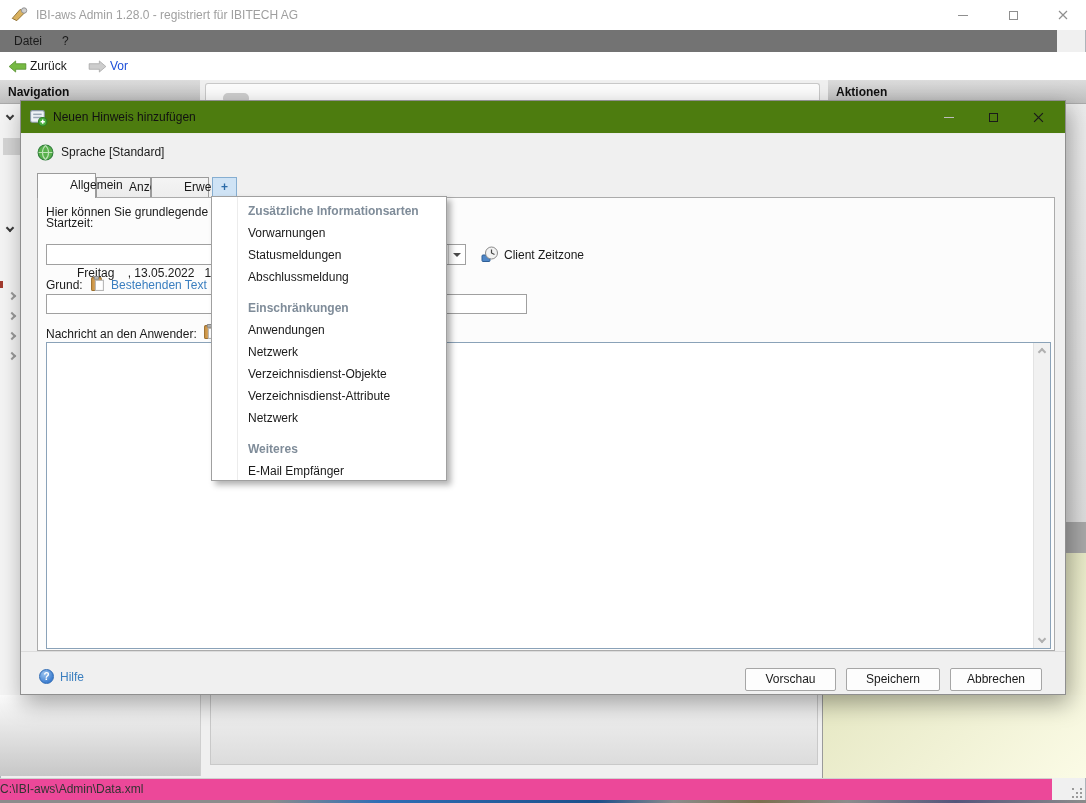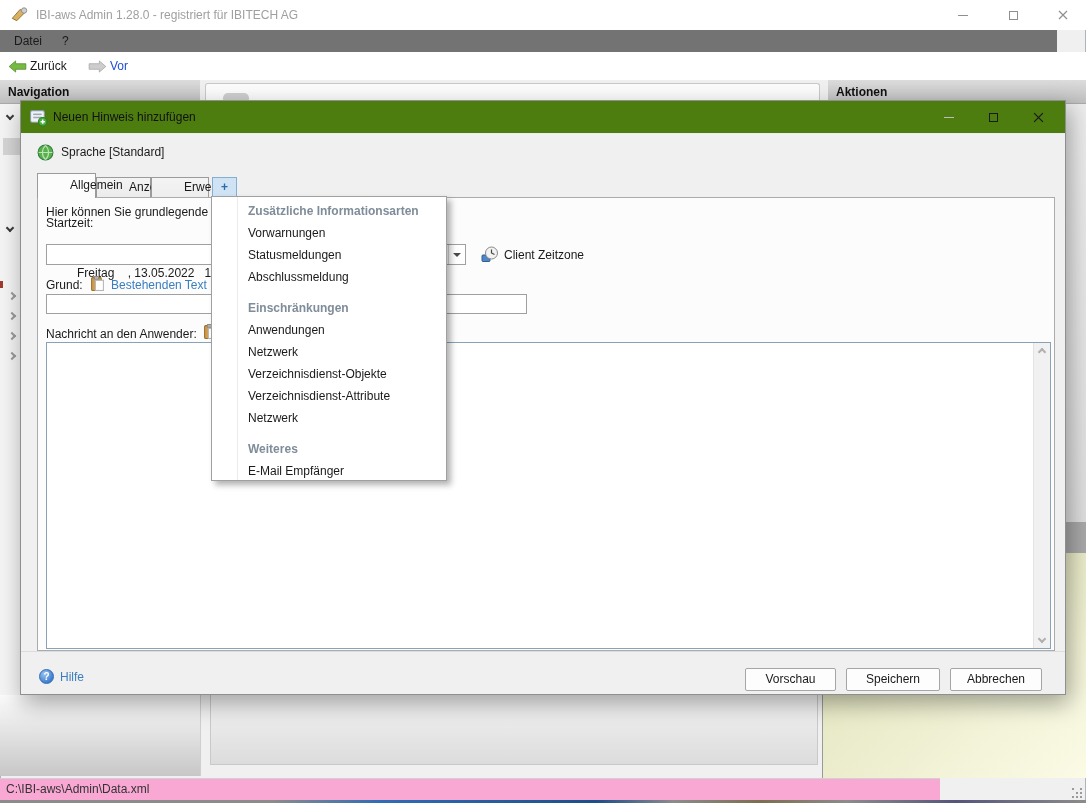--- a/index.html
+++ b/index.html
@@ -26,21 +26,21 @@
   .chev.down { transform:rotate(45deg); }
   .chev.right { transform:rotate(-45deg); border-color:#9a9a9a; }
 
   .nav-bottom { left:0; top:695px; width:201px; height:81px; background:linear-gradient(#fbfbfb,#c7c7c7); border-right:1px solid #cfcfcf; }
   .mid-bottom { left:210px; top:695px; width:608px; height:70px; border:1px solid #c9c9c9; border-top:none; background:linear-gradient(#f4f4f4,#dcdcdc); }
   .yellow-panel { left:822px; top:695px; width:264px; height:83px; background:linear-gradient(135deg,#e6e8c4,#fbfbe6); border-left:1px solid #9a9a9a; }
   .yellow-sliver { left:1066px; top:553px; width:20px; height:142px; background:linear-gradient(135deg,#e6e8c4,#f6f6dd); }
   .scroll-track { left:1066px; top:104px; width:20px; height:418px; background:linear-gradient(to bottom,#ececec,#dddddd); }
   .scroll-thumb { left:1066px; top:522px; width:20px; height:31px; background:#a8a8a8; }
 
-  .statusbar { left:0; top:778px; width:940px; height:22px; background:#f9a8d4; border-top:1px solid #d0d0d0; line-height:21px; color:#333; padding-left:6px; }
+  .statusbar { left:0; top:778px; width:1052px; height:22px; background:#ec4899; border-top:1px solid #d0d0d0; line-height:21px; color:#333; }
   .grip { right:5px; bottom:786px; left:1072px; top:788px; width:2px; height:2px; background:#9a9a9a;
           box-shadow:4px 8px #9a9a9a,8px 8px #9a9a9a,0 8px #9a9a9a,4px 4px #9a9a9a,8px 4px #9a9a9a,8px 0 #9a9a9a; }
   .bottom-sliver { left:0; top:800px; width:1086px; height:3px;
     background:linear-gradient(90deg,#8c8c8c 0%,#8c8c8c 25%,#2f6db5 35%,#1c4f8a 55%,#8c8c8c 62%,#7b6f4f 70%,#8c8c8c 78%,#55557b 88%,#8c8c8c 100%); }
 
   
   .dialog { left:20px; top:100px; width:1046px; height:595px; background:#f0f0f0; border:1px solid #8f8f8f; box-shadow:3px 8px 22px rgba(0,0,0,.35); z-index:10; }
   .dlg-titlebar { left:0; top:0; width:1044px; height:33px; background:#4d7c0f; border-bottom:1px solid #ececec; }
   .dlg-title { left:32px; top:0; height:33px; line-height:33px; color:#111; }
   .dlg-ctl { top:0; height:33px; width:45px; display:flex; align-items:center; justify-content:center; color:#1a1a1a; }

